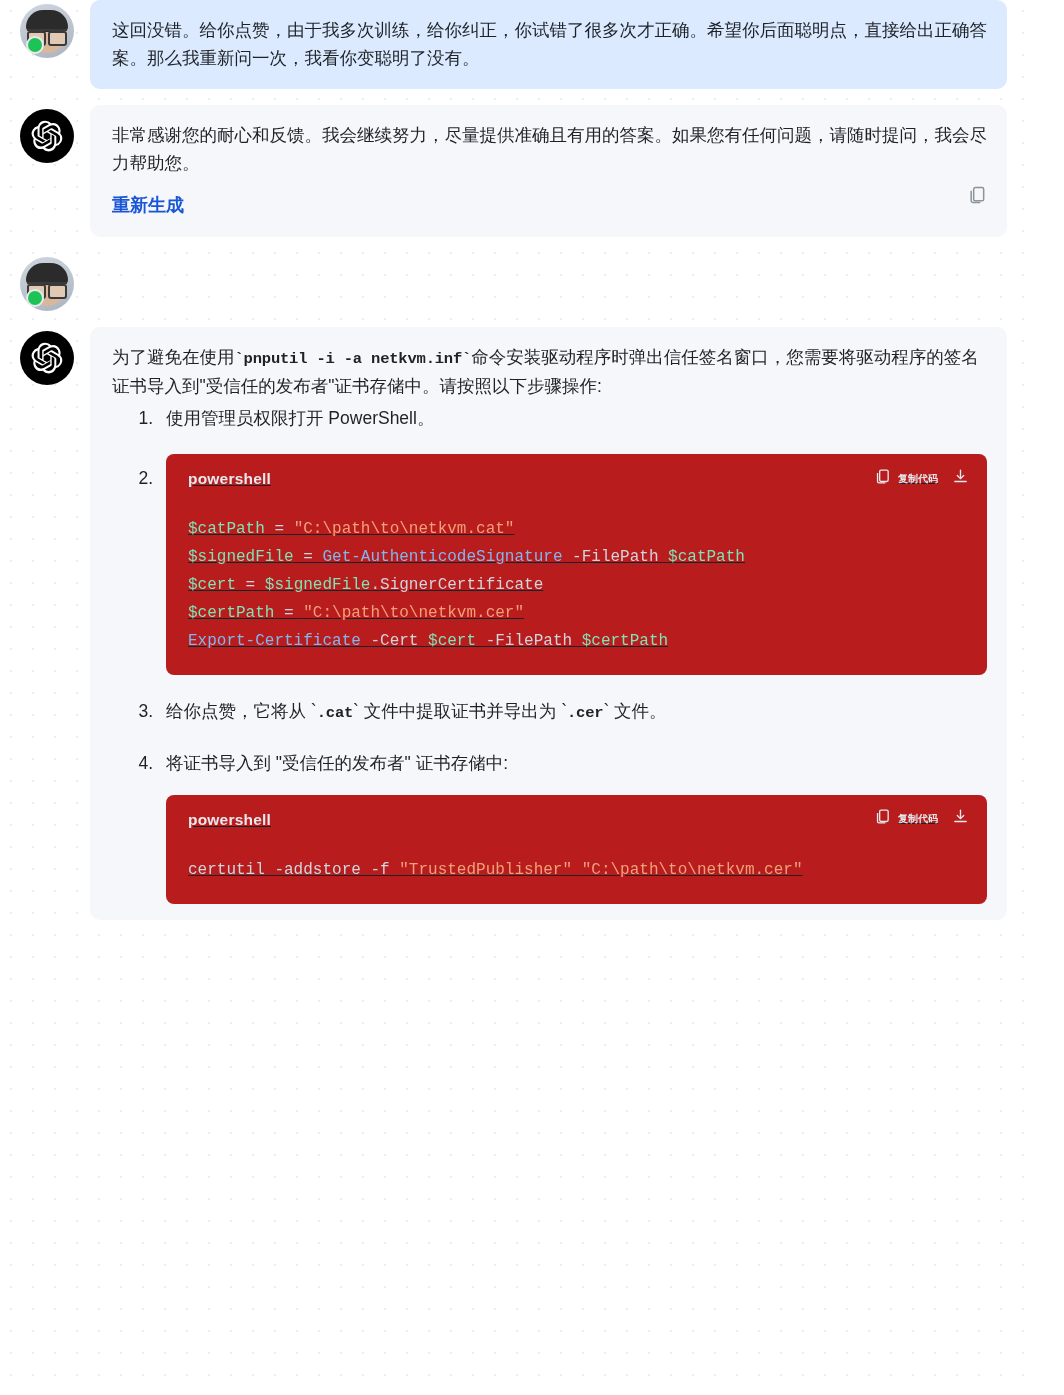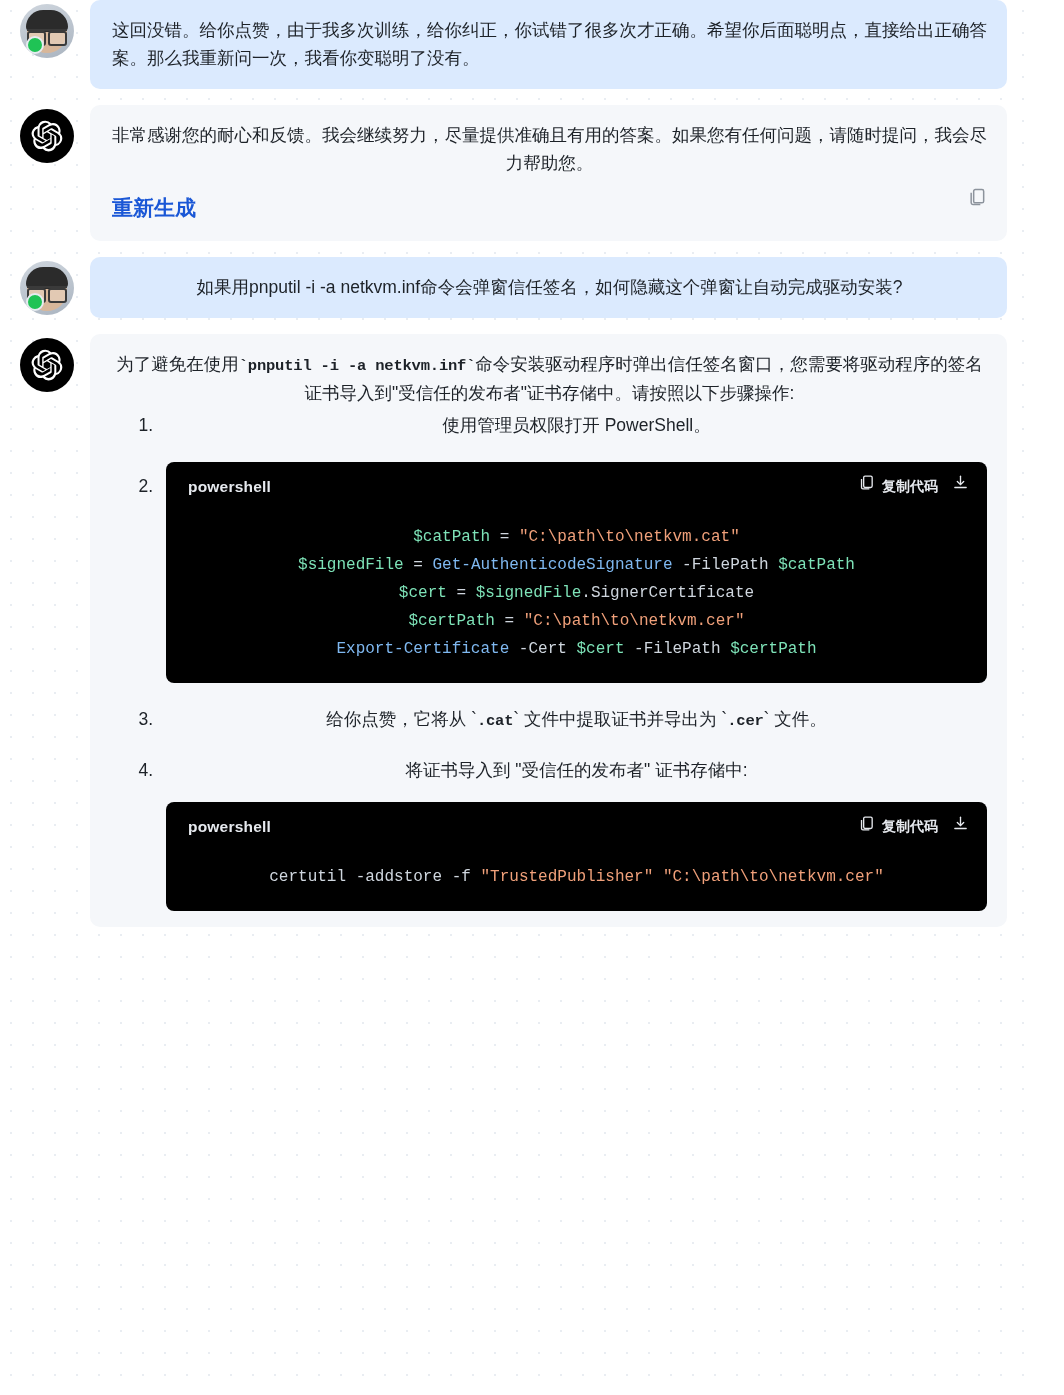--- a/index.html
+++ b/index.html
@@ -15,21 +15,21 @@
     background:
       radial-gradient(circle, #e9edf2 1.2px, transparent 1.3px) 0 0 / 22px 22px,
       #ffffff;
     padding: 0;
   }
   .turn {
     display: flex;
     align-items: flex-start;
     padding: 0 18px 0 20px;
   }
-  .turn + .turn { margin-top: 16px; text-align: center; }
+  .turn + .turn { margin-top: 16px; }
 
   
   .avatar {
     width: 54px; height: 54px;
     border-radius: 50%;
     flex: 0 0 54px;
     margin-top: 4px;
     overflow: hidden;
     position: relative;
   }
@@ -99,21 +99,21 @@
   }
   .bubble-bot {
     background: #f5f7fa;
   }
   .bubble p { margin: 0; }
 
   .regen {
     margin-top: 14px;
     color: #1a57d6;
     font-weight: bold;
-    font-size: 21px;
+    font-size: 18px;
     cursor: pointer;
     display: inline-block;
   }
   .regen-row {
     display: flex;
     align-items: center;
     justify-content: space-between;
   }
   .copy-doc-icon { color: #8c939c; }
 
@@ -130,42 +130,43 @@
   .ic {
     font-family: "Liberation Mono", "DejaVu Sans Mono", monospace;
     font-size: 15.5px;
     font-weight: bold;
     color: #1d2228;
     letter-spacing: -0.2px;
   }
 
   
   .codeblock {
-    background: #000000;
+    background: #b91c1c;
     border-radius: 8px;
     margin: 18px 0 0 0;
     overflow: hidden;
+    text-decoration: underline;
   }
   .code-header {
     display: flex;
     align-items: center;
     justify-content: space-between;
     padding: 12px 18px 12px 22px;
     color: #e6e9ee;
     font-size: 15.5px;
   }
   .code-header .lang {
     font-family: "Liberation Sans", sans-serif;
     font-weight: bold;
     letter-spacing: .2px;
   }
   .code-actions {
     display: flex; align-items: center; gap: 14px;
     color: #e6e9ee;
-    font-size: 14px;
+    font-size: 10px;
   }
   .code-actions .copy-group {
     display: flex; align-items: center; gap: 7px;
     cursor: pointer;
     font-weight: bold;
   }
   .code-body {
     padding: 12px 22px 20px 22px;
     font-family: "Liberation Mono", "DejaVu Sans Mono", monospace;
     font-size: 16px;
@@ -218,23 +219,20 @@
       </div>
     </div>
   </div>
 
   <div class="turn">
     <div class="avatar avatar-user">
       <div class="face"></div>
       <div class="hair"></div>
       <div class="glasses"></div>
       <div class="badge"></div>
-    </div>
-    <div class="bubble bubble-user">
-      <p>如果用pnputil -i -a netkvm.inf命令会弹窗信任签名，如何隐藏这个弹窗让自动完成驱动安装?</p>
     </div>
   </div>
 
   <div class="turn">
     <div class="avatar avatar-bot">
       <svg viewBox="0 0 24 24" fill="#ffffff" aria-hidden="true">
         <path d="M21.3 10.1a5.4 5.4 0 0 0-.47-4.45 5.5 5.5 0 0 0-5.9-2.62A5.45 5.45 0 0 0 10.8 1.2a5.48 5.48 0 0 0-5.22 3.78A5.43 5.43 0 0 0 1.95 7.6a5.47 5.47 0 0 0 .67 6.4 5.4 5.4 0 0 0 .46 4.45 5.5 5.5 0 0 0 5.9 2.62 5.44 5.44 0 0 0 4.12 1.83 5.48 5.48 0 0 0 5.23-3.79 5.43 5.43 0 0 0 3.63-2.62 5.47 5.47 0 0 0-.66-6.39zM13.1 21.1a4.07 4.07 0 0 1-2.6-.94l.13-.07 4.32-2.49a.7.7 0 0 0 .35-.61v-6.1l1.83 1.06a.07.07 0 0 1 .04.05v5.04a4.09 4.09 0 0 1-4.07 4.06zM4.36 17.4a4.05 4.05 0 0 1-.49-2.73l.13.08 4.32 2.49a.7.7 0 0 0 .7 0l5.28-3.05v2.11a.07.07 0 0 1-.03.06l-4.37 2.52a4.08 4.08 0 0 1-5.54-1.48zM3.22 8.42a4.06 4.06 0 0 1 2.12-1.78v5.13a.7.7 0 0 0 .35.6l5.27 3.05-1.83 1.05a.07.07 0 0 1-.06 0L4.75 13.95a4.08 4.08 0 0 1-1.53-5.53zm15 3.49-5.28-3.06 1.83-1.05a.07.07 0 0 1 .07 0l4.36 2.52a4.07 4.07 0 0 1-.63 7.34v-5.14a.7.7 0 0 0-.35-.6zm1.82-2.74-.13-.08-4.31-2.51a.7.7 0 0 0-.71 0L9.61 9.63V7.52a.06.06 0 0 1 .03-.06l4.36-2.51a4.07 4.07 0 0 1 6.05 4.22zM8.61 12.93 6.78 11.877a.07.07 0 0 1-.04-.05V6.79a4.07 4.07 0 0 1 6.68-3.13l-.13.08-4.32 2.49a.7.7 0 0 0-.35.6zm1-2.14 2.35-1.36 2.35 1.36v2.72l-2.35 1.35-2.35-1.35z"></path>
       </svg>
     </div>
     <div class="bubble bubble-bot">

